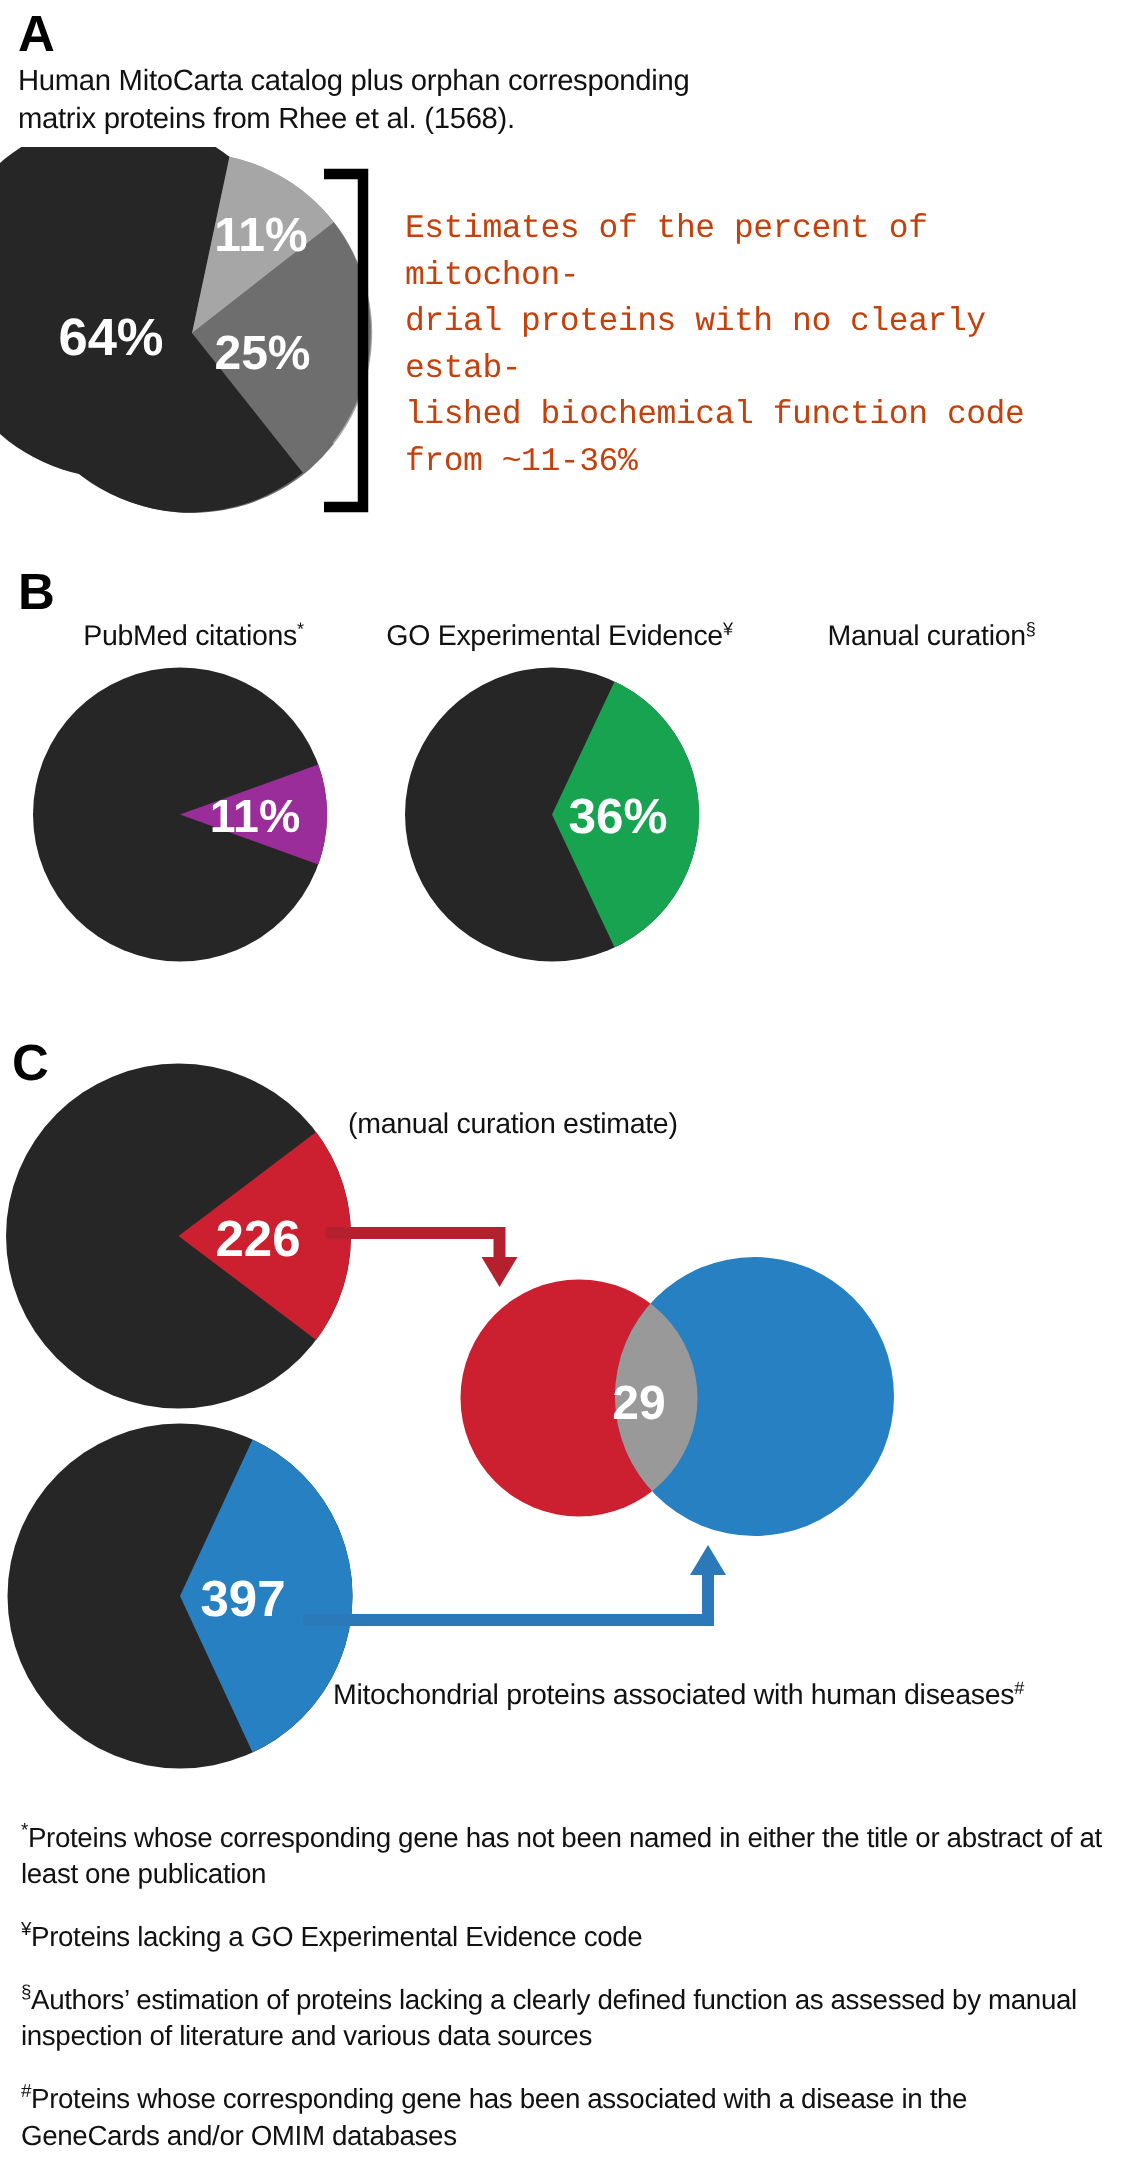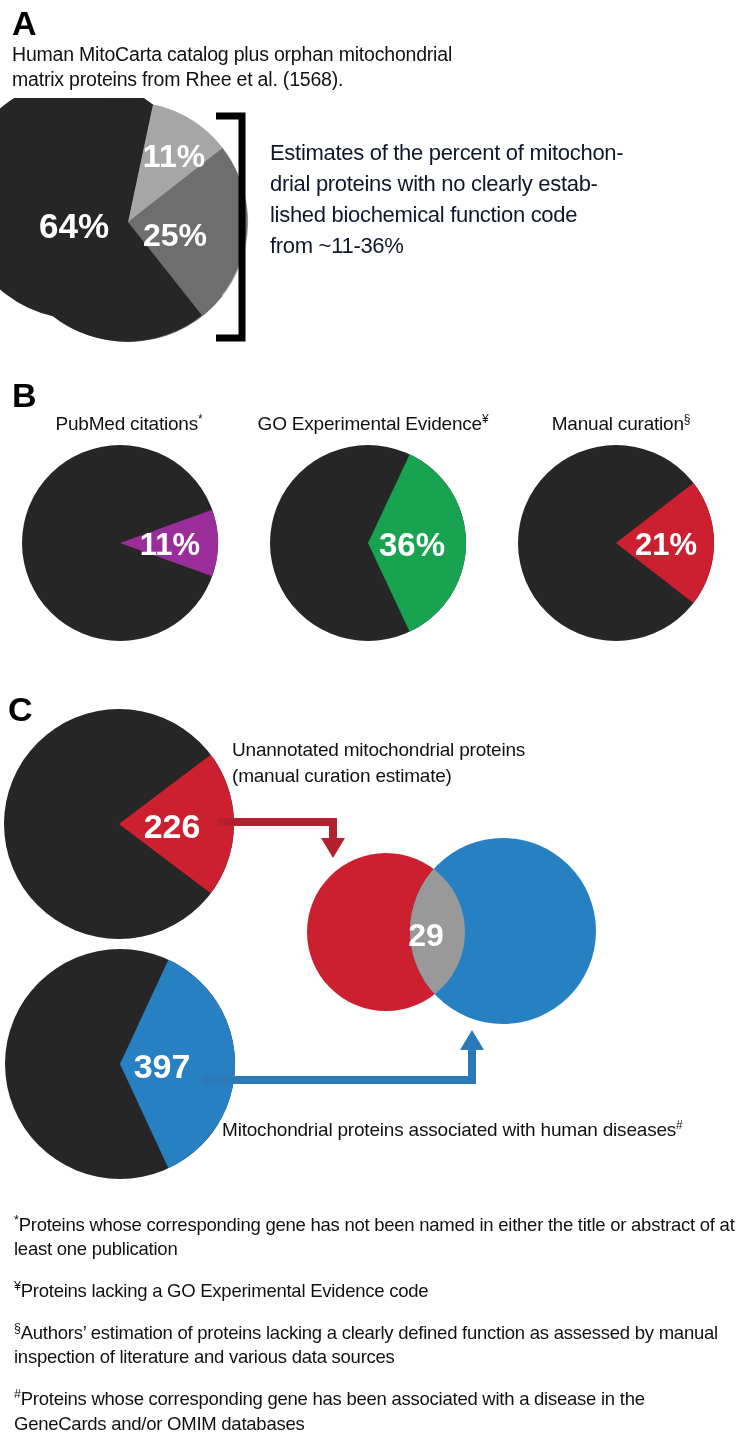--- a/index.html
+++ b/index.html
@@ -38,22 +38,23 @@
     letter-spacing:-0.2px;
     text-align:center;
     font-weight:400;
   }
   .pielabel sup{font-size:12px;vertical-align:super;}
 
   .bracket-text{
     position:absolute;
     font-size:22px;
     line-height:31px;
-    color:#0f172a;
+    color:#c2410c;
     letter-spacing:-0.3px;
+    font-family:Liberation Mono, monospace;
   }
 
   .footnotes{
     position:absolute;
     left:14px;
     top:1208px;
     width:722px;
     font-size:18.5px;
     line-height:24px;
     color:#111;
@@ -81,21 +82,21 @@
   }
 </style>
 </head>
 <body>
 
 <div class="fig">
 
   <div class="panel-letter" style="left:12px;top:6px;">A</div>
 
   <div class="caption" style="left:12px;top:42px;width:520px;">
-    <div>Human MitoCarta catalog plus orphan mitochondrial</div>
+    <div>Human MitoCarta catalog plus orphan corresponding</div>
     <div>matrix proteins from Rhee et al. (1568).</div>
   </div>
 
   <div class="svgwrap" style="left:0px;top:98px;">
     <svg width="300" height="250" viewBox="0 0 300 250" aria-hidden="true">
 
       <g>
         <path d="M128,124 L54.1,218.4 A120,120 0 1,1 152.9,6.5 Z" fill="#262626"></path>
       </g>
       <g>
@@ -152,28 +153,20 @@
 
   <div class="svgwrap" style="left:268px;top:443px;">
     <svg width="200" height="200" viewBox="0 0 200 200" aria-hidden="true">
       <circle cx="100" cy="100" r="98" fill="#262626"></circle>
 
       <path d="M100,100 L141.7,11.3 A98,98 0 0,1 141.7,188.7 Z" fill="#17a350"></path>
       <text class="slicetext" x="144" y="101" font-size="33">36%</text>
     </svg>
   </div>
 
-  <div class="svgwrap" style="left:516px;top:443px;">
-    <svg width="200" height="200" viewBox="0 0 200 200" aria-hidden="true">
-      <circle cx="100" cy="100" r="98" fill="#262626"></circle>
-
-      <path d="M100,100 L177.4,39.9 A98,98 0 0,1 177.4,160.1 Z" fill="#cc2030"></path>
-      <text class="slicetext" x="150" y="101" font-size="31">21%</text>
-    </svg>
-  </div>
 
   <div class="panel-letter" style="left:8px;top:692px;">C</div>
 
   <div class="svgwrap" style="left:2px;top:708px;">
     <svg width="236" height="236" viewBox="0 0 236 236" aria-hidden="true">
       <circle cx="117" cy="116" r="115" fill="#262626"></circle>
 
       <path d="M117,116 L208.7,46.7 A115,115 0 0,1 208.7,185.3 Z" fill="#cc2030"></path>
       <text class="slicetext" x="170" y="118" font-size="34">226</text>
     </svg>
@@ -182,21 +175,20 @@
   <div class="svgwrap" style="left:2px;top:948px;">
     <svg width="240" height="240" viewBox="0 0 240 240" aria-hidden="true">
       <circle cx="118" cy="116" r="115" fill="#262626"></circle>
 
       <path d="M118,116 L166.4,11.7 A115,115 0 0,1 166.4,220.3 Z" fill="#2680c2"></path>
       <text class="slicetext" x="160" y="118" font-size="34">397</text>
     </svg>
   </div>
 
   <div class="arrow-note" style="left:232px;top:737px;width:400px;">
-    <div>Unannotated mitochondrial proteins</div>
     <div>(manual curation estimate)</div>
   </div>
 
   <div class="svgwrap" style="left:215px;top:800px;">
     <svg width="170" height="65" viewBox="0 0 170 65" aria-hidden="true">
       <path d="M2,22 H118 V40" fill="none" stroke="#b5202f" stroke-width="8" stroke-linecap="butt"></path>
       <path d="M106,38 L118,58 L130,38 Z" fill="#b5202f"></path>
     </svg>
   </div>
 

